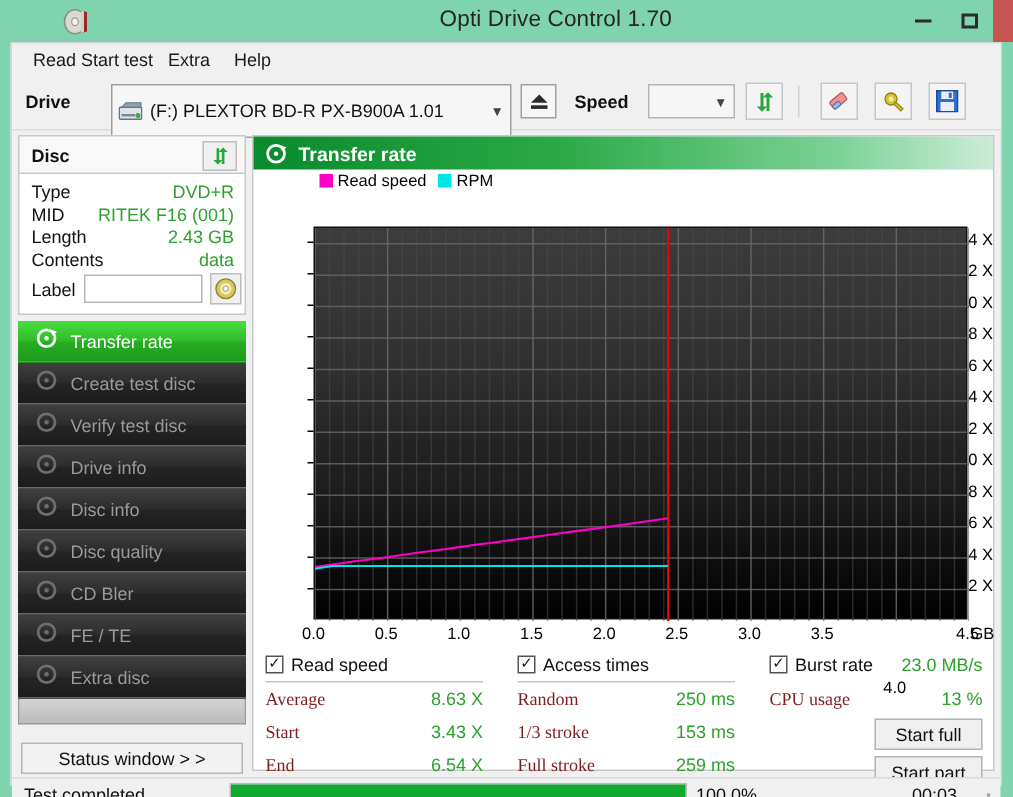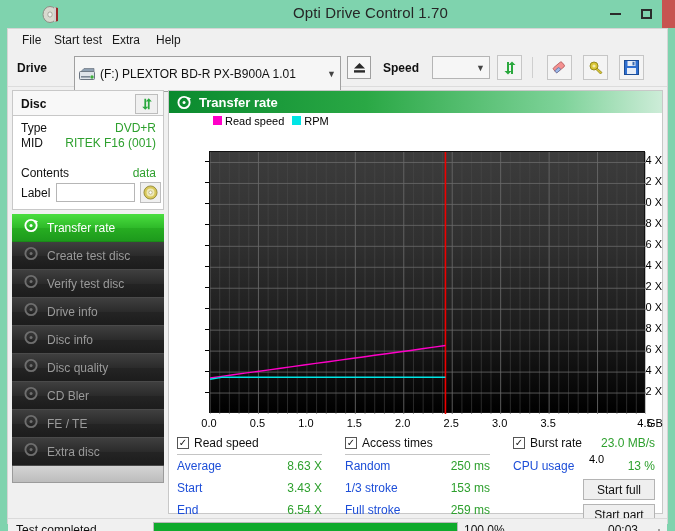--- a/index.html
+++ b/index.html
@@ -232,21 +232,21 @@
     background: #fff; border: 1px solid #555;
     display: flex; align-items: center; justify-content: center;
     font-size: 10px; color: #111; line-height: 1;
   }
   .stat-title {
     position: absolute; font-size: 12px; color: #111;
   }
   .stat-rule {
     position: absolute; height: 1px; background: #c4c4c4;
   }
-  .stat-key { position: absolute; font-size: 12px; color: #1d4ed8; }
+  .stat-key { position: absolute; font-size: 12px; color: #7f1d1d; font-family: Liberation Serif, serif; }
   .stat-val {
     position: absolute; font-size: 12px; color: #2ea02e;
     text-align: right; white-space: nowrap;
   }
   .sbtn {
     position: absolute; width: 72px; height: 21px;
     background: #efefef; border: 1px solid #b4b4b4;
     display: flex; align-items: center; justify-content: center;
     font-size: 12px; color: #111;
   }
@@ -296,21 +296,21 @@
       <div class="max-box"></div>
     </div>
     <div class="winbtn" id="btn-close">
       <span class="winglyph">×</span>
     </div>
   </div>
 
   <div id="client">
 
     <div id="menubar">
-      <div class="menuitem" style="left:9px">File</div>
+      <div class="menuitem" style="left:9px">Read</div>
       <div class="menuitem" style="left:41px">Start test</div>
       <div class="menuitem" style="left:99px">Extra</div>
       <div class="menuitem" style="left:143px">Help</div>
     </div>
 
     <div id="toolbar">
       <div id="lbl-drive">Drive</div>
 
       <div id="drive-combo">
         <span id="drive-icon">
@@ -384,20 +384,24 @@
 
       <div id="disc-info">
         <div class="di-row" style="top:5px">
           <span class="di-key">Type</span>
           <span class="di-val">DVD+R</span>
         </div>
         <div class="di-row" style="top:20px">
           <span class="di-key">MID</span>
           <span class="di-val">RITEK F16 (001)</span>
         </div>
+        <div class="di-row" style="top:35px">
+          <span class="di-key">Length</span>
+          <span class="di-val">2.43 GB</span>
+        </div>
         <div class="di-row" style="top:50px">
           <span class="di-key">Contents</span>
           <span class="di-val">data</span>
         </div>
         <div id="label-row">
           <span id="label-key">Label</span>
           <input id="label-input" type="text" value="" style="">
           <div id="label-disc-btn">
             <svg width="15" height="15" viewBox="0 0 16 16">
               <circle cx="8" cy="8" r="7" fill="#d8c85c" stroke="#8d8231" stroke-width="0.9"></circle>
@@ -487,20 +491,21 @@
             <svg width="15" height="15" viewBox="0 0 16 16">
               <circle cx="7.5" cy="8" r="6" fill="none" stroke="#6e6e6e" stroke-width="2"></circle>
               <circle cx="7.5" cy="8" r="1.6" fill="#6e6e6e"></circle>
             </svg>
           </span>
           <span class="nav-label">Extra disc</span>
         </div>
         <div id="nav-filler"></div>
       </div>
 
+      <div id="status-window-btn">Status window &gt; &gt;</div>
     </div>
 
     <div id="rightpanel">
 
       <div id="chart-header">
         <span id="chart-header-icon">
           <svg width="15" height="15" viewBox="0 0 16 16">
             <circle cx="7.5" cy="8" r="6" fill="none" stroke="#ffffff" stroke-width="2"></circle>
             <circle cx="7.5" cy="8" r="1.6" fill="#ffffff"></circle>
             <path d="M11 2 L15 3.5 L11.5 6 Z" fill="#ffffff"></path>

